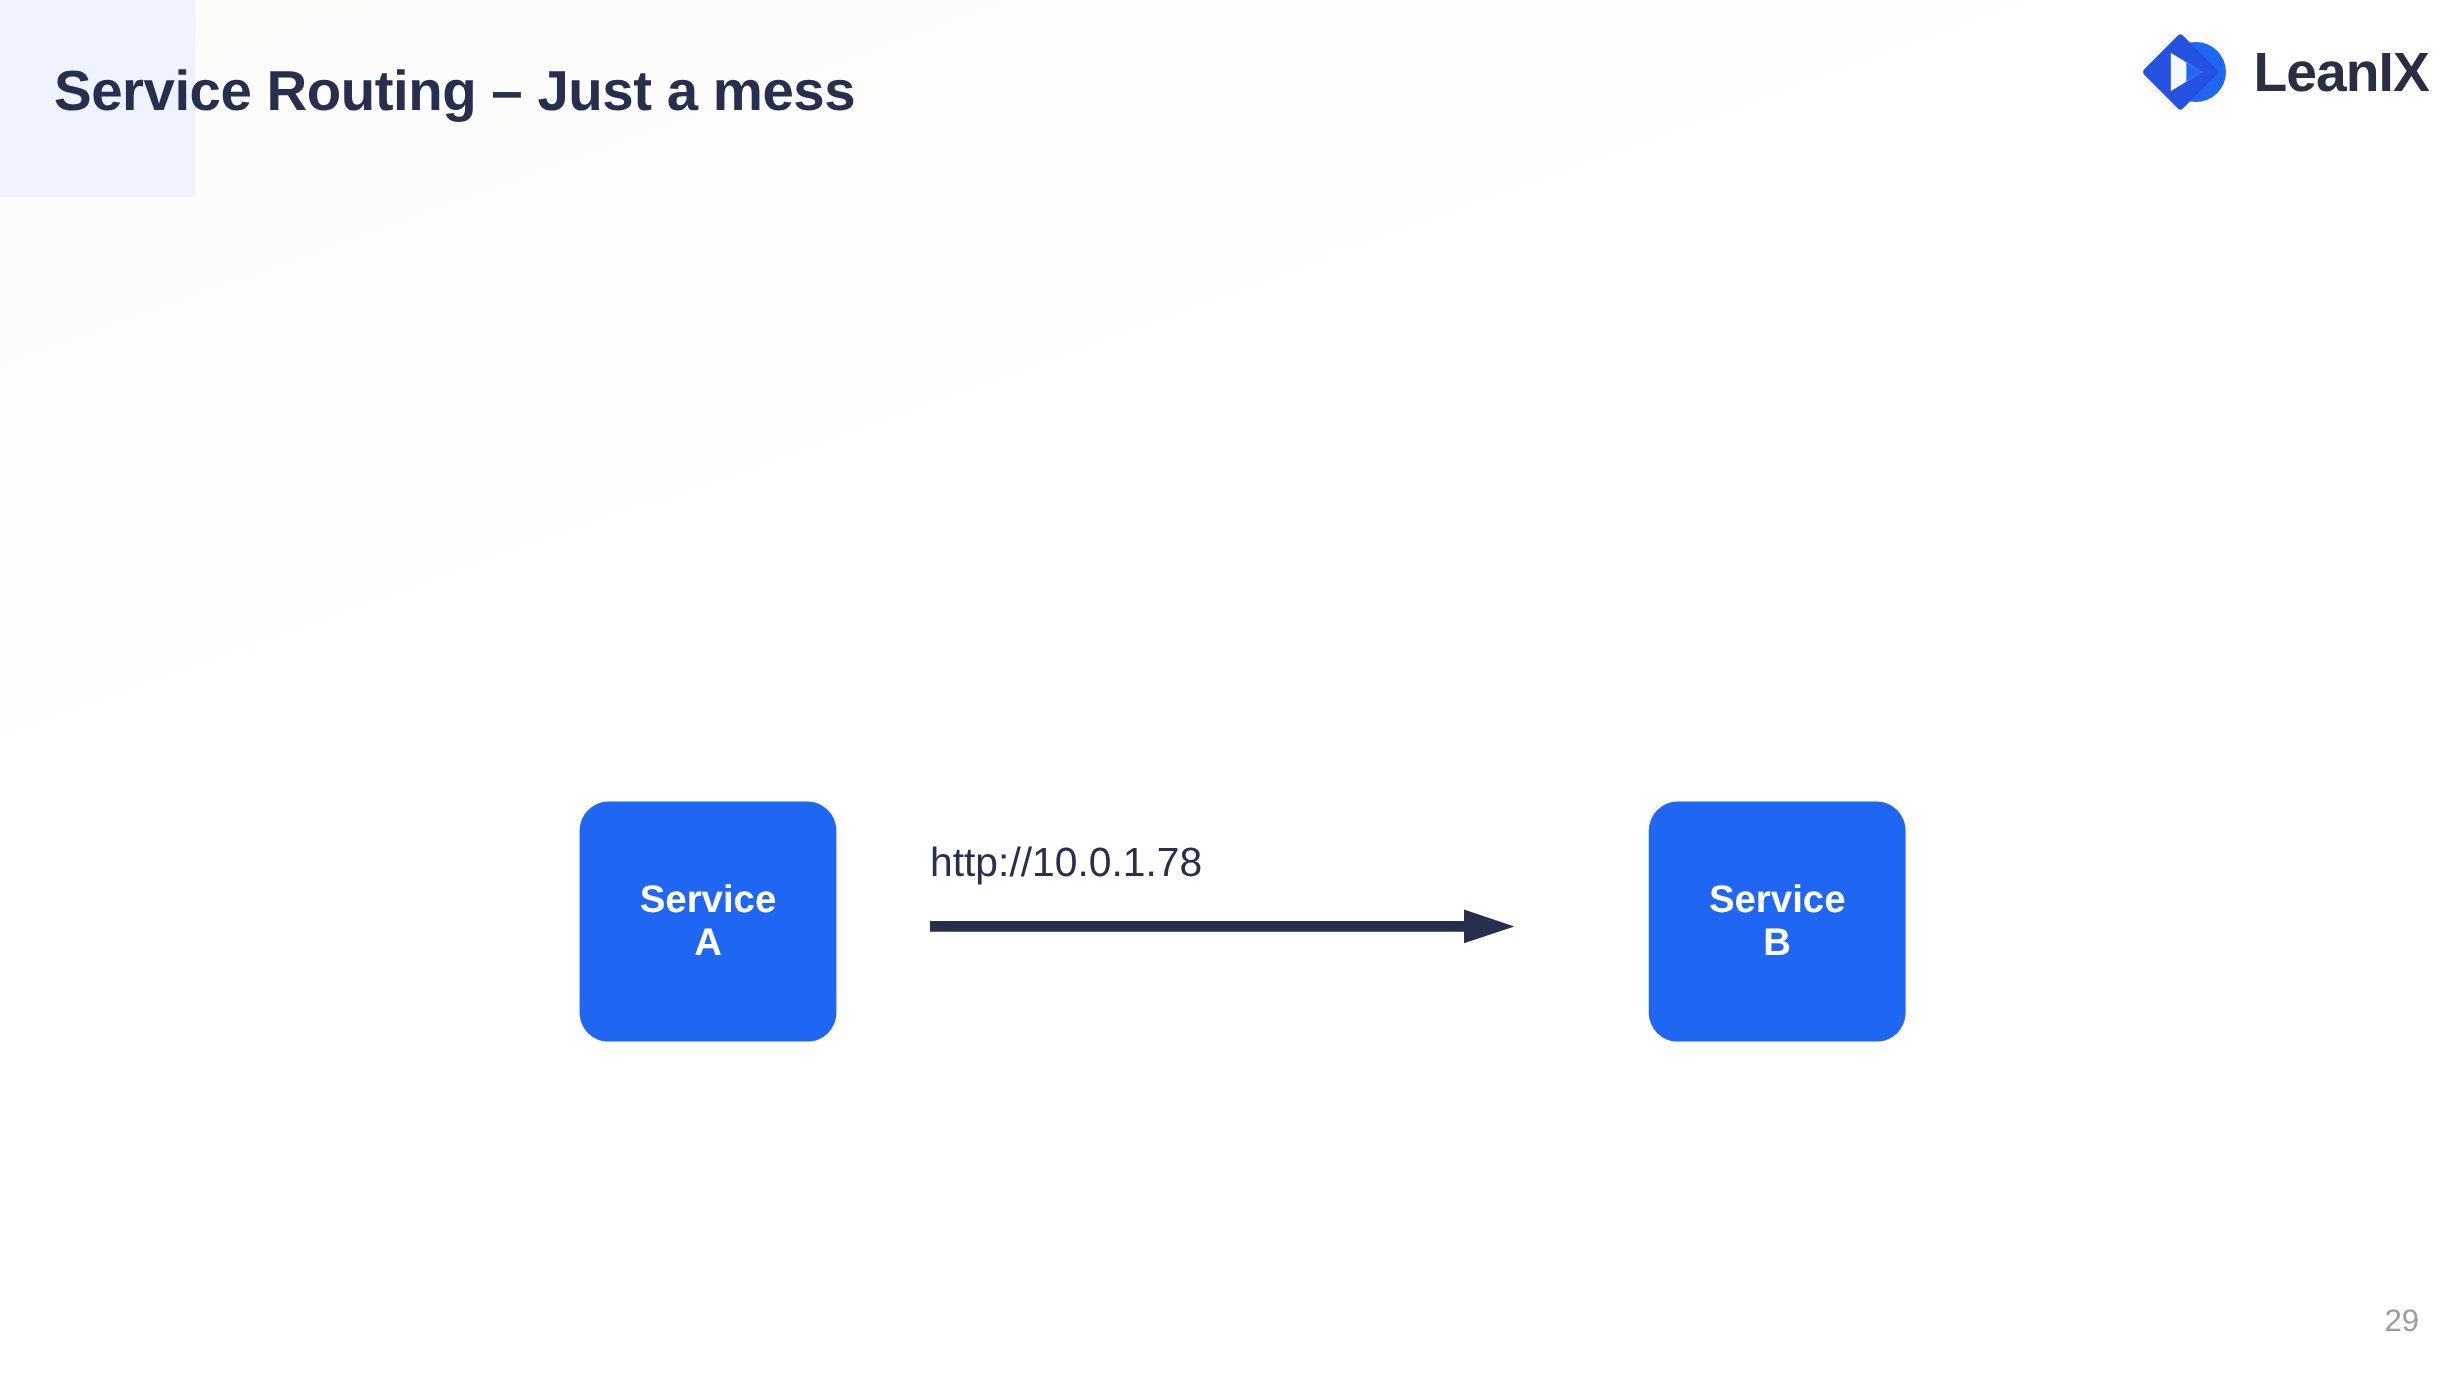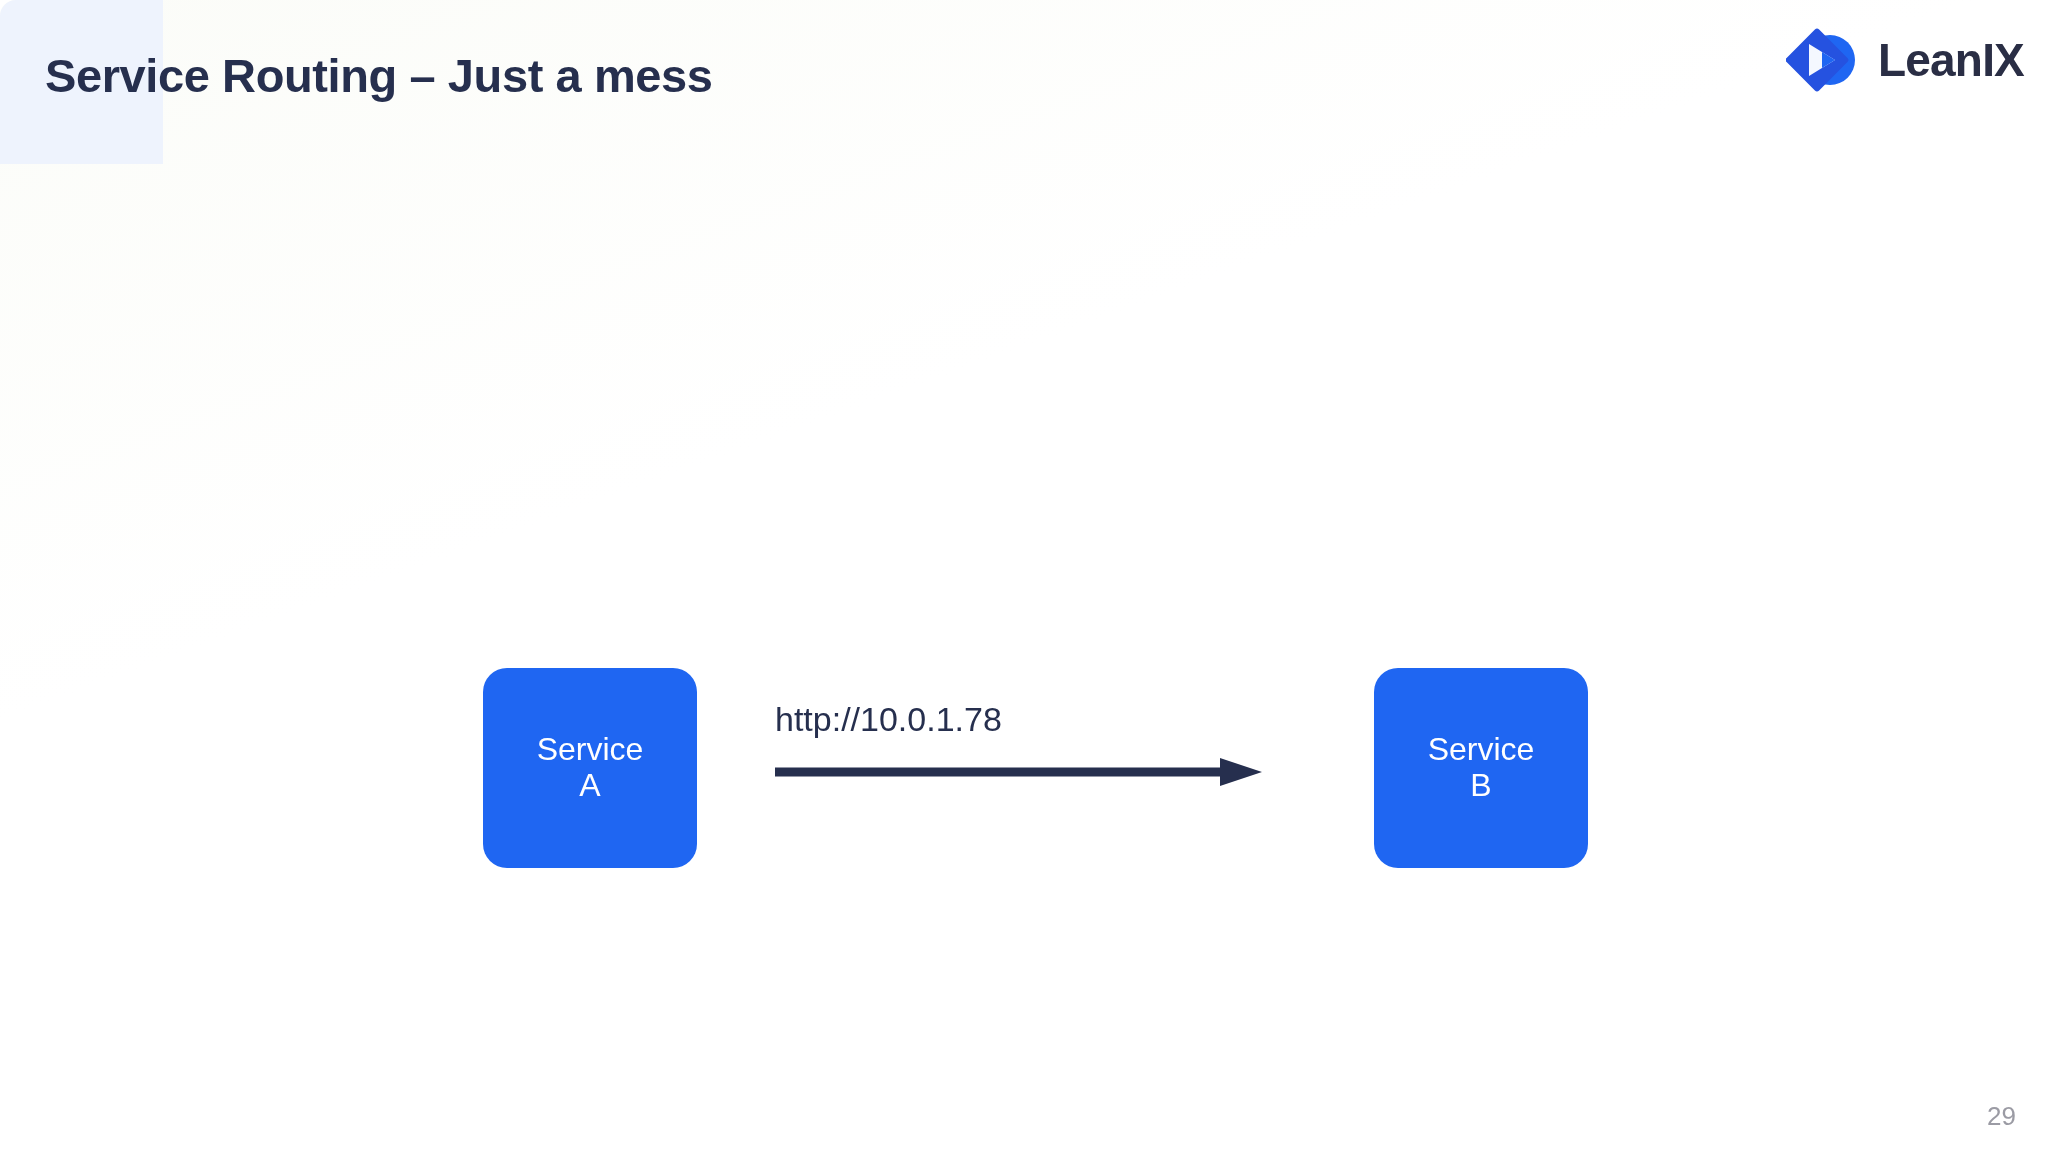--- a/index.html
+++ b/index.html
@@ -12,21 +12,20 @@
     font-family: "Liberation Sans", sans-serif;
   }
 
   #slide {
     position: relative;
     width: 2048px;
     height: 1152px;
     overflow: hidden;
     background: #ffffff;
     background-image: linear-gradient(160deg, #fbfcf8 0%, #ffffff 38%, #ffffff 100%);
-    border-radius: 16px;
   }
 
   
   .accent-square {
     position: absolute;
     left: 0;
     top: 0;
     width: 163px;
     height: 164px;
     background: #eef3fd;
@@ -88,21 +87,21 @@
     background: #1f66f2;
     color: #ffffff;
     display: flex;
     flex-direction: column;
     align-items: center;
     justify-content: center;
     font-size: 32px;
     line-height: 1.12;
     text-align: center;
   }
-  .service-node .node-line { display: block; }
+  .service-node .node-line { display: block; font-weight: bold; }
 
   #node-a { left: 483px; top: 668px; }
   #node-b { left: 1374px; top: 668px; }
 
   
   .edge {
     position: absolute;
     left: 775px;
     top: 700px;
     width: 500px;
@@ -124,21 +123,21 @@
     top: 56px;
     width: 490px;
     height: 32px;
     display: block;
   }
 
   
   .page-number {
     position: absolute;
     right: 32px;
-    bottom: 20px;
+    bottom: 36px;
     font-size: 26px;
     color: #9b9ba4;
   }
 </style>
 </head>
 <body>
 
 <div id="slide">
 
   <div class="accent-square"></div>

